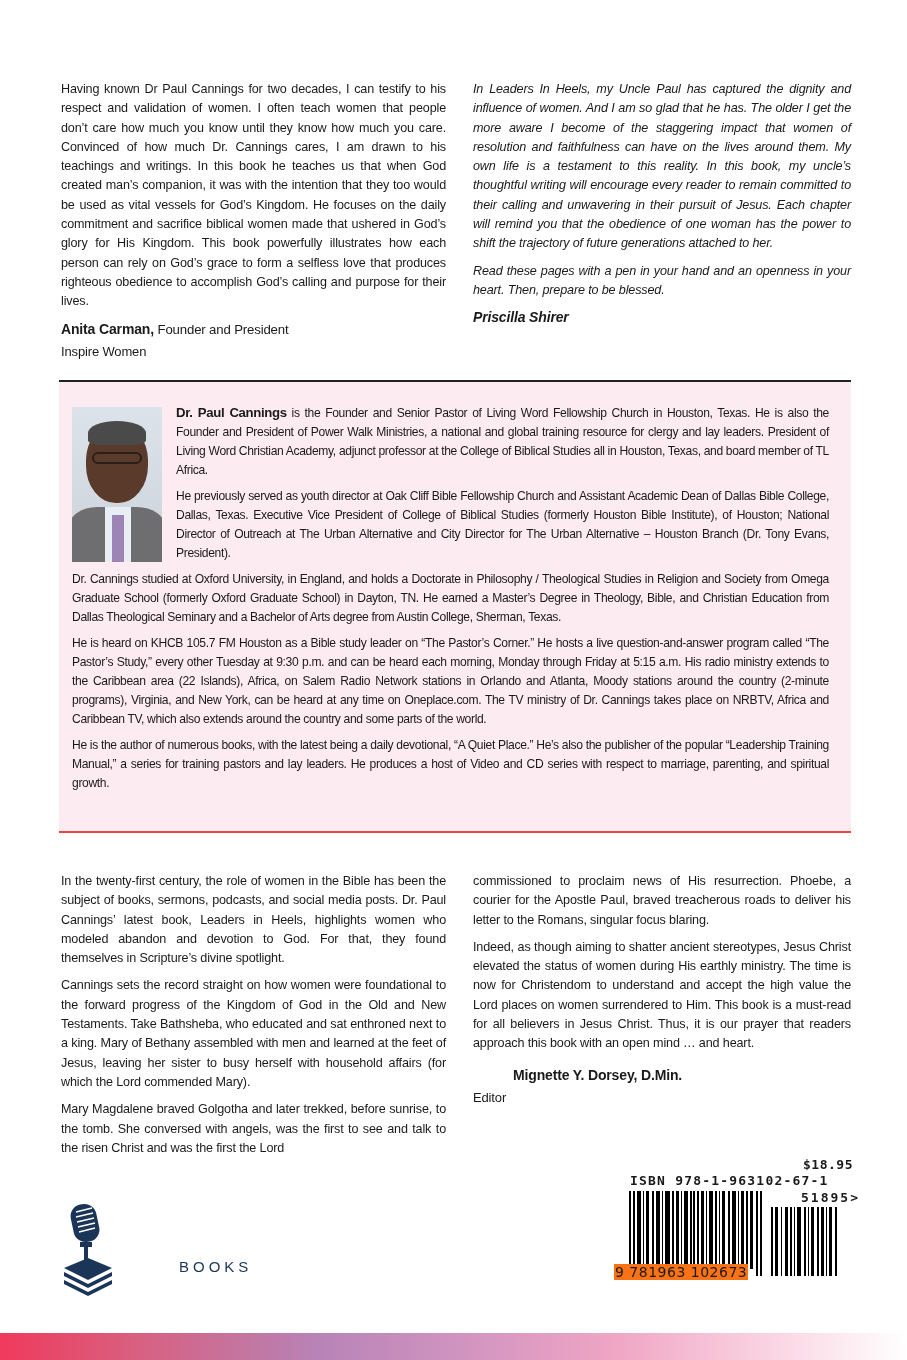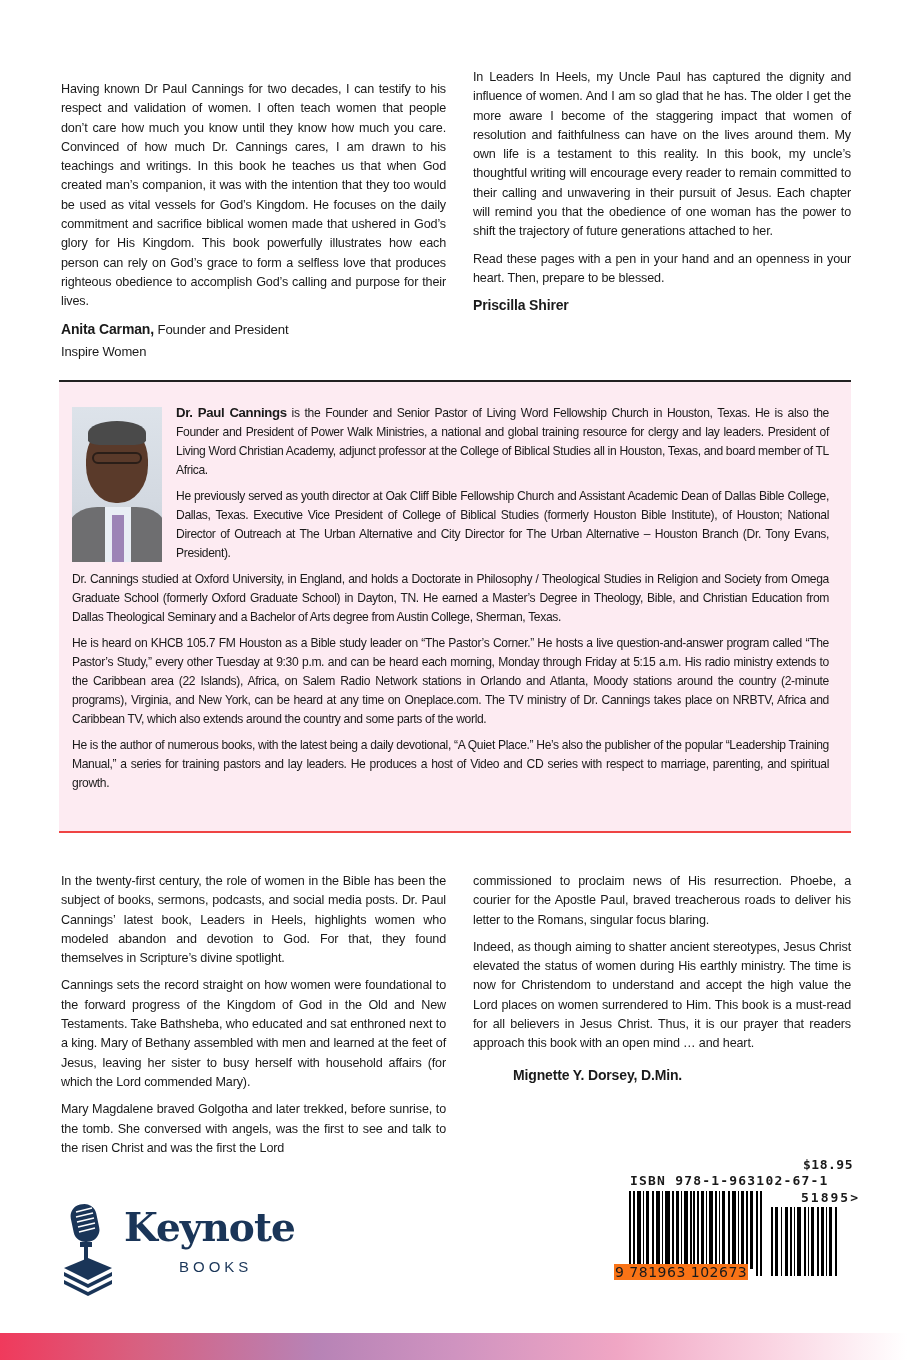--- a/index.html
+++ b/index.html
@@ -94,21 +94,21 @@
 <body>
 
 <div class="col" style="left:61px; top:80px; width:385px;">
   <p>Having known Dr Paul Cannings for two decades, I can testify to his respect and validation of women. I often teach women that people don’t care how much you know until they know how much you care. Convinced of how much Dr. Cannings cares, I am drawn to his teachings and writings. In this book he teaches us that when God created man’s companion, it was with the intention that they too would be used as vital vessels for God’s Kingdom. He focuses on the daily commitment and sacrifice biblical women made that ushered in God’s glory for His Kingdom. This book powerfully illustrates how each person can rely on God’s grace to form a selfless love that produces righteous obedience to accomplish God’s calling and purpose for their lives.</p>
   <div class="sig">
     <b>Anita Carman,</b><span> Founder and President</span>
   </div>
   <div class="sig-line2">Inspire Women</div>
 </div>
 
-<div class="col" style="left:473px; top:68px; width:378px;">
+<div class="col" style="left:473px; top:80px; width:378px;font-style:italic;">
   <p>In Leaders In Heels, my Uncle Paul has captured the dignity and influence of women. And I am so glad that he has. The older I get the more aware I become of the staggering impact that women of resolution and faithfulness can have on the lives around them. My own life is a testament to this reality. In this book, my uncle’s thoughtful writing will encourage every reader to remain committed to their calling and unwavering in their pursuit of Jesus. Each chapter will remind you that the obedience of one woman has the power to shift the trajectory of future generations attached to her.</p>
   <p>Read these pages with a pen in your hand and an openness in your heart. Then, prepare to be blessed.</p>
   <div class="sig">
     <b>Priscilla Shirer</b>
   </div>
 </div>
 
 <div class="bio-box">
   <div class="bio-inner">
     <div class="photo" title="Portrait of Dr. Paul Cannings">
@@ -132,41 +132,41 @@
   <p>Cannings sets the record straight on how women were foundational to the forward progress of the Kingdom of God in the Old and New Testaments. Take Bathsheba, who educated and sat enthroned next to a king. Mary of Bethany assembled with men and learned at the feet of Jesus, leaving her sister to busy herself with household affairs (for which the Lord commended Mary).</p>
   <p>Mary Magdalene braved Golgotha and later trekked, before sunrise, to the tomb. She conversed with angels, was the first to see and talk to the risen Christ and was the first the Lord</p>
 </div>
 
 <div class="col" style="left:473px; top:872px; width:378px;">
   <p>commissioned to proclaim news of His resurrection. Phoebe, a courier for the Apostle Paul, braved treacherous roads to deliver his letter to the Romans, singular focus blaring.</p>
   <p>Indeed, as though aiming to shatter ancient stereotypes, Jesus Christ elevated the status of women during His earthly ministry. The time is now for Christendom to understand and accept the high value the Lord places on women surrendered to Him. This book is a must-read for all believers in Jesus Christ. Thus, it is our prayer that readers approach this book with an open mind … and heart.</p>
   <div class="sig" style="margin-top:12px;margin-left:40px;">
     <b>Mignette Y. Dorsey, D.Min.</b>
   </div>
+  <div class="sig-line2">Editor</div>
 </div>
 
 <div class="logo">
   <svg width="62" height="104" viewBox="0 0 62 104" style="position:absolute;left:0;top:0;">
     <g fill="#1a3558">
       <rect x="10" y="6" width="26" height="38" rx="12" transform="rotate(-12 23 25)"></rect>
       <rect x="22" y="46" width="4" height="20"></rect>
       <rect x="18" y="44" width="12" height="5"></rect>
       <polygon points="2,70 26,60 50,70 26,82"></polygon>
       <polygon points="2,74 26,86 50,74 50,78 26,90 2,78"></polygon>
       <polygon points="2,82 26,94 50,82 50,86 26,98 2,86"></polygon>
     </g>
     <g stroke="#ffffff" stroke-width="1.4">
       <line x1="14" y1="14" x2="30" y2="10"></line>
       <line x1="14" y1="19" x2="31" y2="15"></line>
       <line x1="15" y1="24" x2="32" y2="20"></line>
       <line x1="16" y1="29" x2="33" y2="25"></line>
       <line x1="17" y1="34" x2="33" y2="30"></line>
     </g>
   </svg>
-  <div class="logo-word">Keynote</div>
   <div class="logo-sub">BOOKS</div>
 </div>
 
 <div class="barcode-area">
   <div class="price">$18.95</div>
   <div class="isbn">ISBN 978-1-963102-67-1</div>
   <div class="addon">51895&gt;</div>
   <svg class="bars-main" viewBox="0 0 133 85" preserveAspectRatio="none">
     <g fill="#000">
       <rect x="0" y="0" width="2" height="85"></rect>

